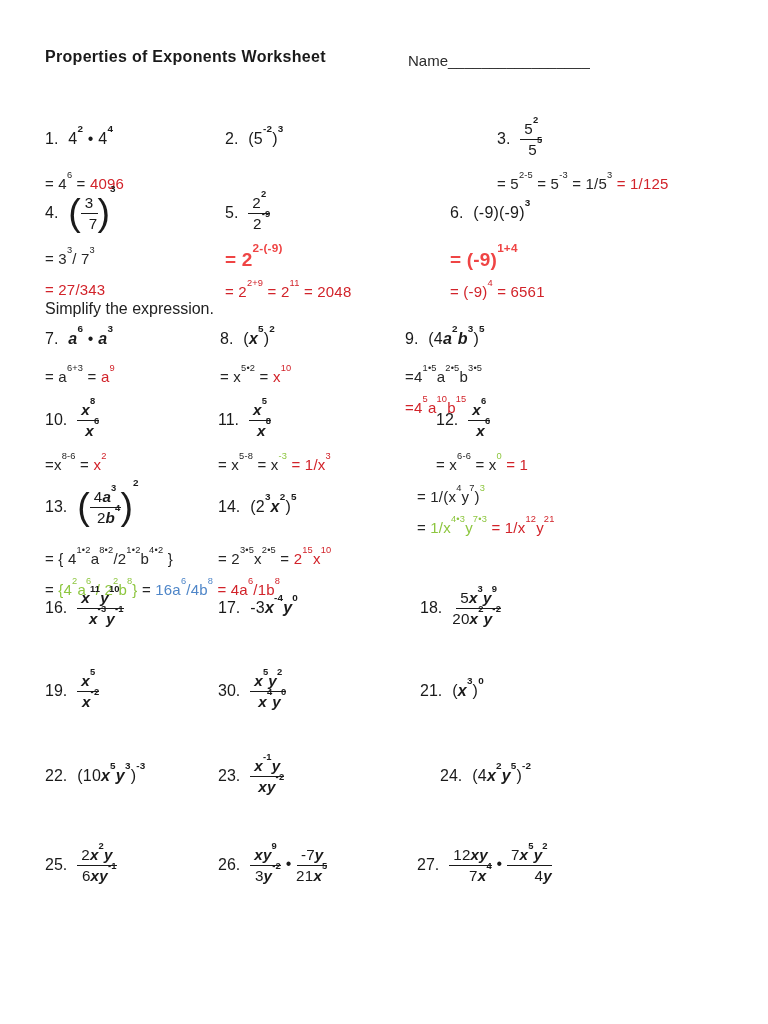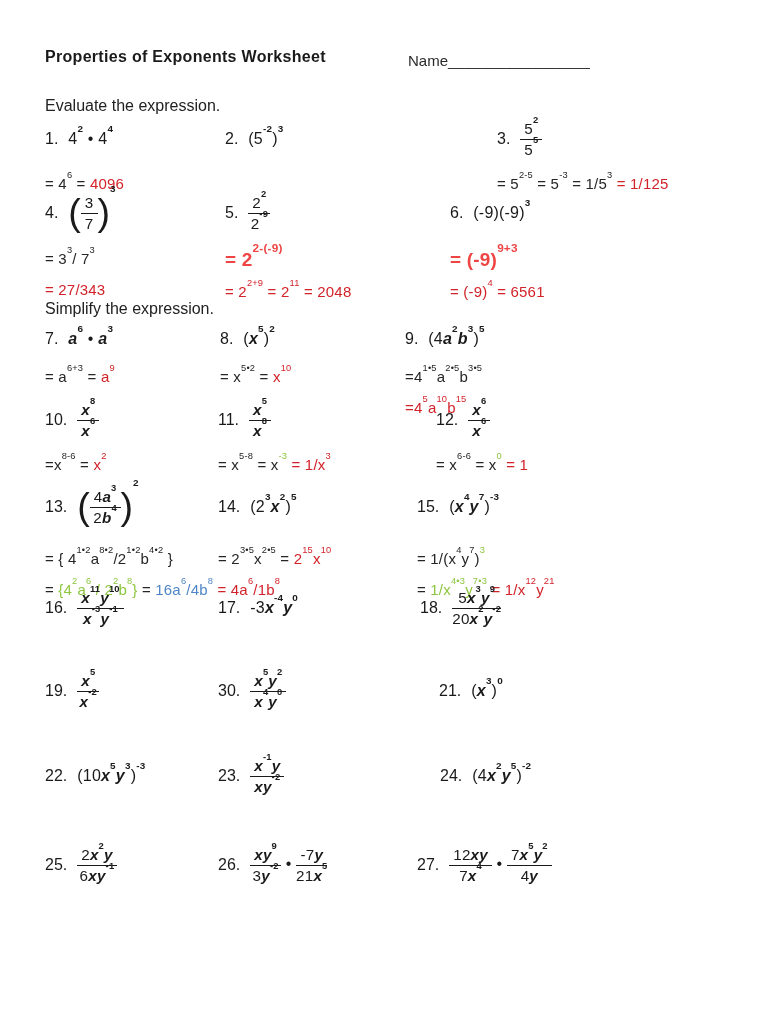--- a/index.html
+++ b/index.html
@@ -14,48 +14,47 @@
   .sec1{top:97px}
   .sec2{top:300px}
   .row{position:absolute;left:45px;right:10px;}
   .r1{top:115px}.r2{top:188px}.r3{top:322px}.r4{top:396px}.r5{top:476px}
   .r6{top:582px}.r7{top:666px}.r8{top:750px}.r9{top:838px}
   .cell{position:absolute;top:0;white-space:nowrap;}
   .c1{left:0}.c2{left:173px}.c3{left:372px}
   .r1 .c2{left:180px}.r1 .c3{left:452px}
   .r2 .c2{left:180px}.r2 .c3{left:405px}
   .r3 .c2{left:175px}.r3 .c3{left:360px}
-  .r4 .c3{left:391px}.r6 .c3{left:375px}.r7 .c3{left:394px}.r8 .c3{left:395px}
+  .r4 .c3{left:391px}.r6 .c3{left:375px}.r7 .c3{left:375px}.r8 .c3{left:395px}
   .prob{display:flex;align-items:center;gap:10px;font-size:16px;color:var(--printed,#1a1a1a);}
   .r1 .prob{height:48px}.r2 .prob{height:50px}.r3 .prob{height:34px}
   .r4 .prob{height:48px}.r5 .prob{height:62px}
   .r6 .prob{height:52px}.r7 .prob{height:50px}.r8 .prob{height:52px}.r9 .prob{height:54px}
   .pnum{flex:0 0 auto;}
   .math{letter-spacing:.2px;}
   .printed .v{font-weight:bold;font-style:italic;}
   .printed sup{font-weight:bold;}
   sup{font-size:62%;position:relative;top:-.55em;line-height:0;}
-  .fr{display:inline-flex;flex-direction:column;vertical-align:middle;text-align:center;line-height:1.15;font-size:95%;}
+  .fr{display:inline-flex;flex-direction:column;vertical-align:middle;text-align:center;line-height:1.15;font-size:95%;align-items:flex-end;}
   .fr .tp{border-bottom:1.5px solid currentColor;padding:0 4px 1px;}
   .fr .bt{padding-top:1px;}
   .bigp{font-size:235%;font-weight:400;line-height:0;vertical-align:middle;position:relative;top:-1px;letter-spacing:0;}
   .bigp + sup{top:-1.9em;}
   .ans{font-size:15px;margin-top:10px;line-height:21px;color:#262626;letter-spacing:.2px;}
   .ans.emph{font-size:19px;font-weight:bold;line-height:23px;color:#ef4444;}
   .cr{color:var(--red,#d2232a);}
   .cg{color:var(--green,#8dc63f);}
   .cb{color:var(--blue,#4f86c8);}
 </style>
 </head>
 <body>
 
 <div id="page">
   <div class="title">Properties of Exponents Worksheet</div>
   <div class="nameline">Name_________________</div>
-  <div class="sec sec1">Evaluate the expression.</div>
   <div class="sec sec2">Simplify the expression.</div>
 
   <div class="row r1">
     <div class="cell c1">
         <div class="prob printed">
           <span class="pnum">1.</span>
           <span class="math">4<sup>2</sup> • 4<sup>4</sup></span>
         </div>
         <div class="ans">= 4<sup>6</sup> = <span class="cr">4096</span></div>
       </div>
@@ -97,21 +96,21 @@
             </span></span>
         </div>
         <div class="ans emph">= 2<sup>2-(-9)</sup></div>
         <div class="ans"><span class="cr">= 2<sup>2+9</sup> = 2<sup>11</sup> = 2048</span></div>
       </div>
     <div class="cell c3">
         <div class="prob printed">
           <span class="pnum">6.</span>
           <span class="math">(-9)(-9)<sup>3</sup></span>
         </div>
-        <div class="ans emph">= (-9)<sup>9+3</sup></div>
+        <div class="ans emph">= (-9)<sup>1+4</sup></div>
         <div class="ans"><span class="cr">= (-9)<sup>4</sup> = 6561</span></div>
       </div>
   </div>
   <div class="row r3">
     <div class="cell c1">
         <div class="prob printed">
           <span class="pnum">7.</span>
           <span class="math"><span class="v">a</span><sup>6</sup> • <span class="v">a</span><sup>3</sup></span>
         </div>
         <div class="ans">= a<sup>6+3</sup> = <span class="cr">a<sup>9</sup></span></div>
@@ -177,24 +176,20 @@
         <div class="ans">= <span class="cg">{4<sup>2</sup>a<sup>6</sup> / 2<sup>2</sup>b<sup>8</sup>}</span> = <span class="cb">16a<sup>6</sup>/4b<sup>8</sup></span> <span class="cr">= 4a<sup>6</sup>/1b<sup>8</sup></span></div>
       </div>
     <div class="cell c2">
         <div class="prob printed">
           <span class="pnum">14.</span>
           <span class="math">(2<sup>3</sup><span class="v">x</span><sup>2</sup>)<sup>5</sup></span>
         </div>
         <div class="ans">= 2<sup>3•5</sup>x<sup>2•5</sup> = <span class="cr">2<sup>15</sup>x<sup>10</sup></span></div>
       </div>
     <div class="cell c3">
-        <div class="prob printed">
-          <span class="pnum">15.</span>
-          <span class="math">(<span class="v">x</span><sup>4</sup><span class="v">y</span><sup>7</sup>)<sup>-3</sup></span>
-        </div>
         <div class="ans">= 1/(x<sup>4</sup>y<sup>7</sup>)<sup><span class="cg">3</span></sup></div>
         <div class="ans">= <span class="cg">1/x<sup>4•3</sup>y<sup>7•3</sup></span> <span class="cr">= 1/x<sup>12</sup>y<sup>21</sup></span></div>
       </div>
   </div>
   <div class="row r6">
     <div class="cell c1">
         <div class="prob printed">
           <span class="pnum">16.</span>
           <span class="math"><span class="fr">
               <span class="tp"><span class="v">x</span><sup>11</sup><span class="v">y</span><sup>10</sup></span>

